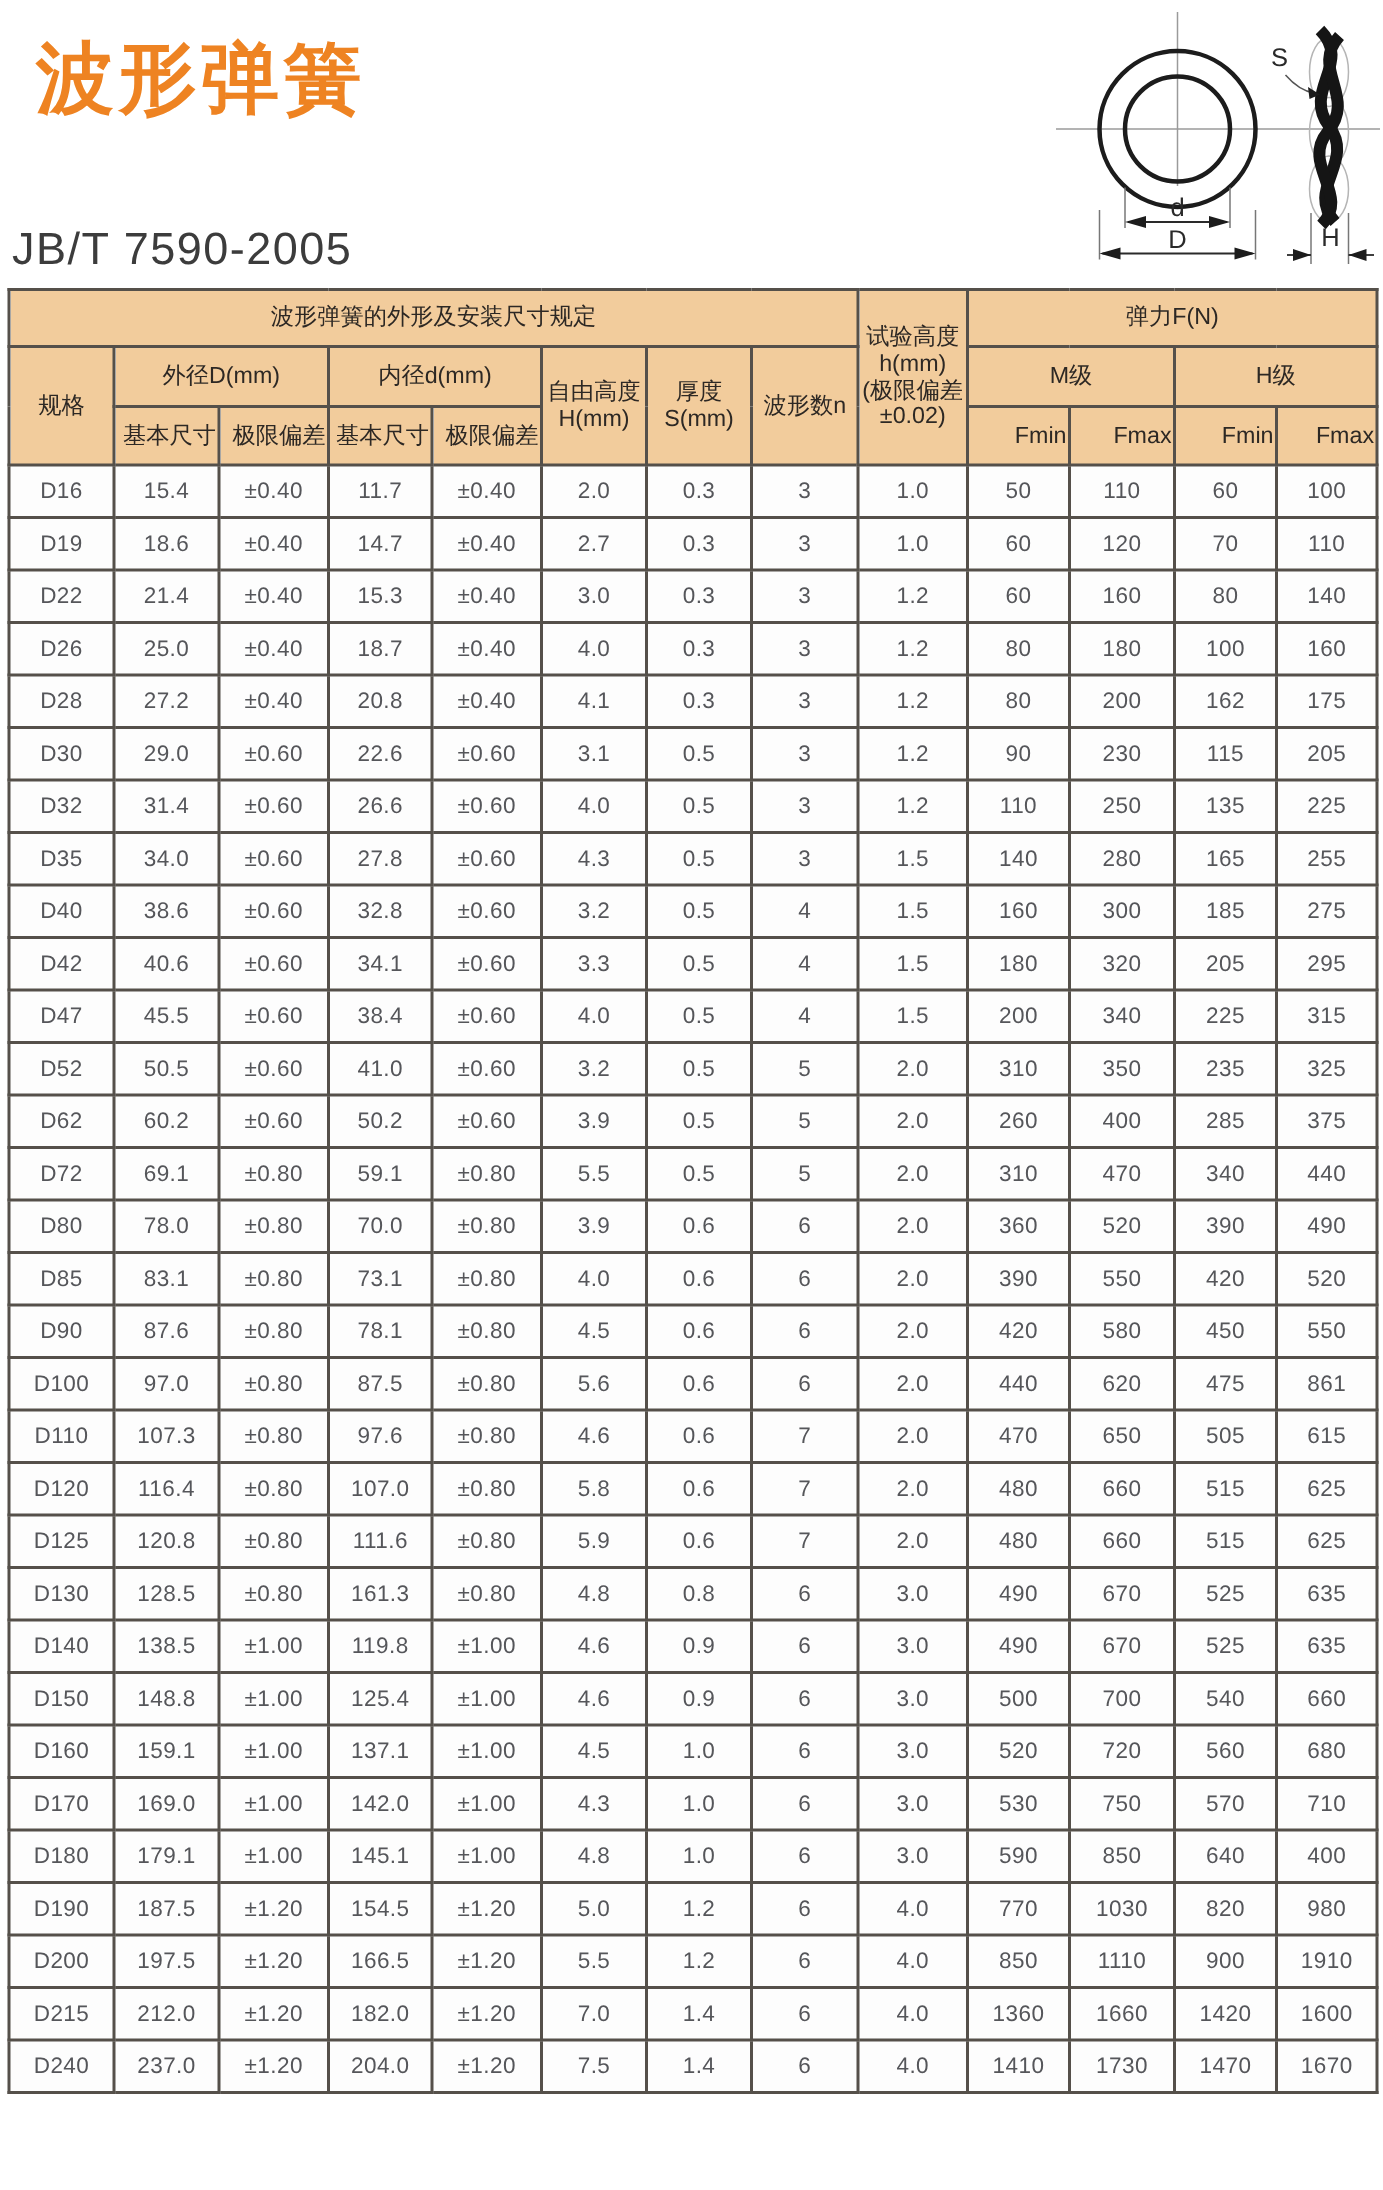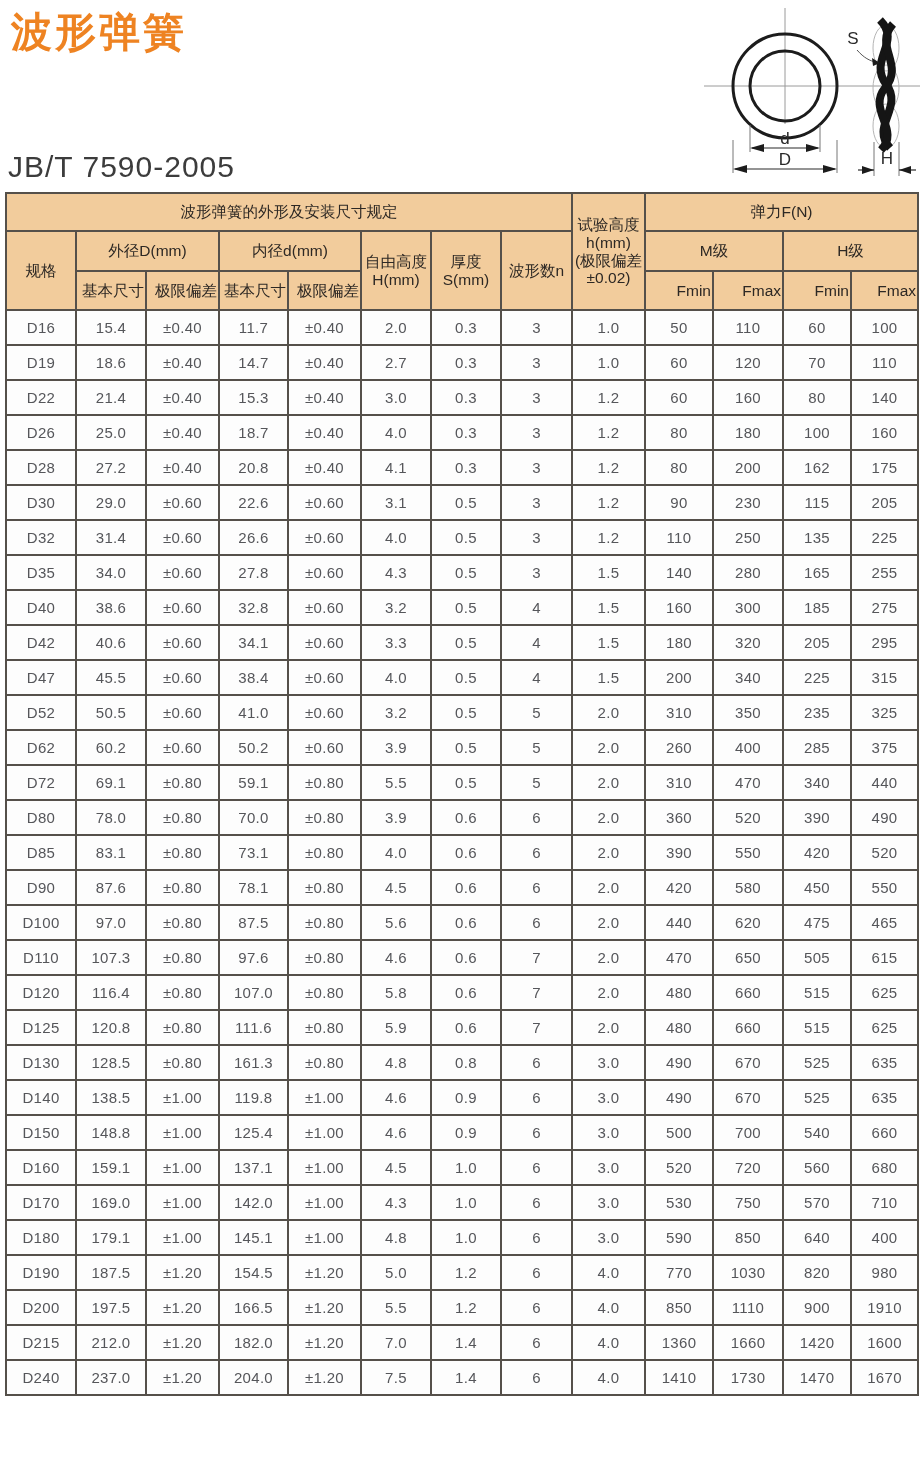--- a/index.html
+++ b/index.html
@@ -8,22 +8,22 @@
     width: 922px; height: 1460px;
     font-family: "Liberation Sans", "DejaVu Sans", sans-serif;
     position: relative;
     color: #231f20;
   }
   .page { position: relative; width: 922px; height: 1460px; overflow: hidden; }
 
   
   .title-zh {
     position: absolute; left: 8px; top: 2px;
-    font-size: 41px; font-weight: bold; color: #ee8322;
-    letter-spacing: 3px; margin: 3px;
+    font-size: 52px; font-weight: bold; color: #ee8322;
+    letter-spacing: 3px; margin: 16px;
   }
   .title-en {
     position: absolute; left: 7px; top: 52px;
     font-size: 31px; font-weight: bold; color: #231f20;
     letter-spacing: 0.5px; margin: 0;
   }
   .standard-no {
     position: absolute; left: 8px; top: 150px;
     font-size: 30px; color: #3c3c3c; letter-spacing: 1px;
   }
@@ -428,21 +428,21 @@
           <td>±0.80</td>
           <td>87.5</td>
           <td>±0.80</td>
           <td>5.6</td>
           <td>0.6</td>
           <td>6</td>
           <td>2.0</td>
           <td>440</td>
           <td>620</td>
           <td>475</td>
-          <td>465</td>
+          <td>861</td>
         </tr>
         <tr>
           <td class="spec-name">D110</td>
           <td>107.3</td>
           <td>±0.80</td>
           <td>97.6</td>
           <td>±0.80</td>
           <td>4.6</td>
           <td>0.6</td>
           <td>7</td>

